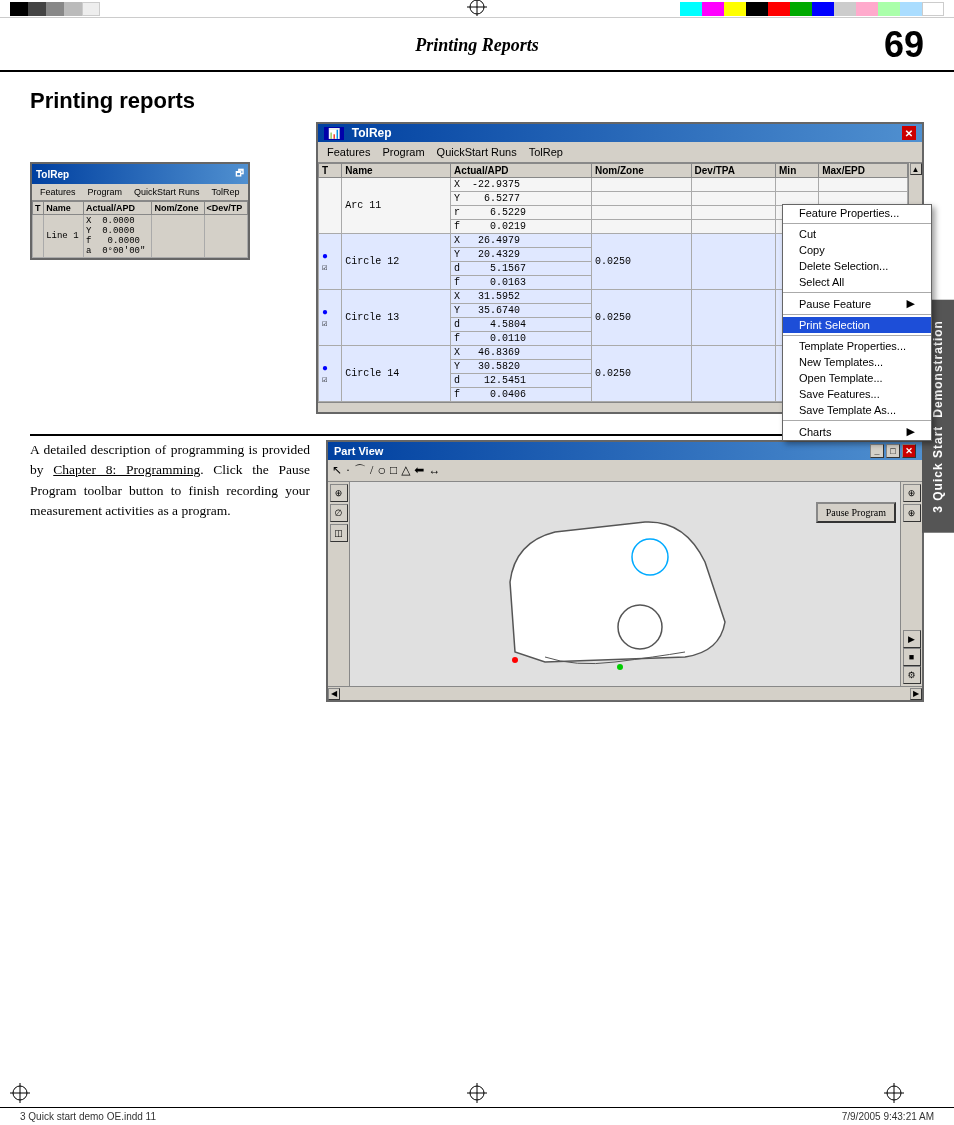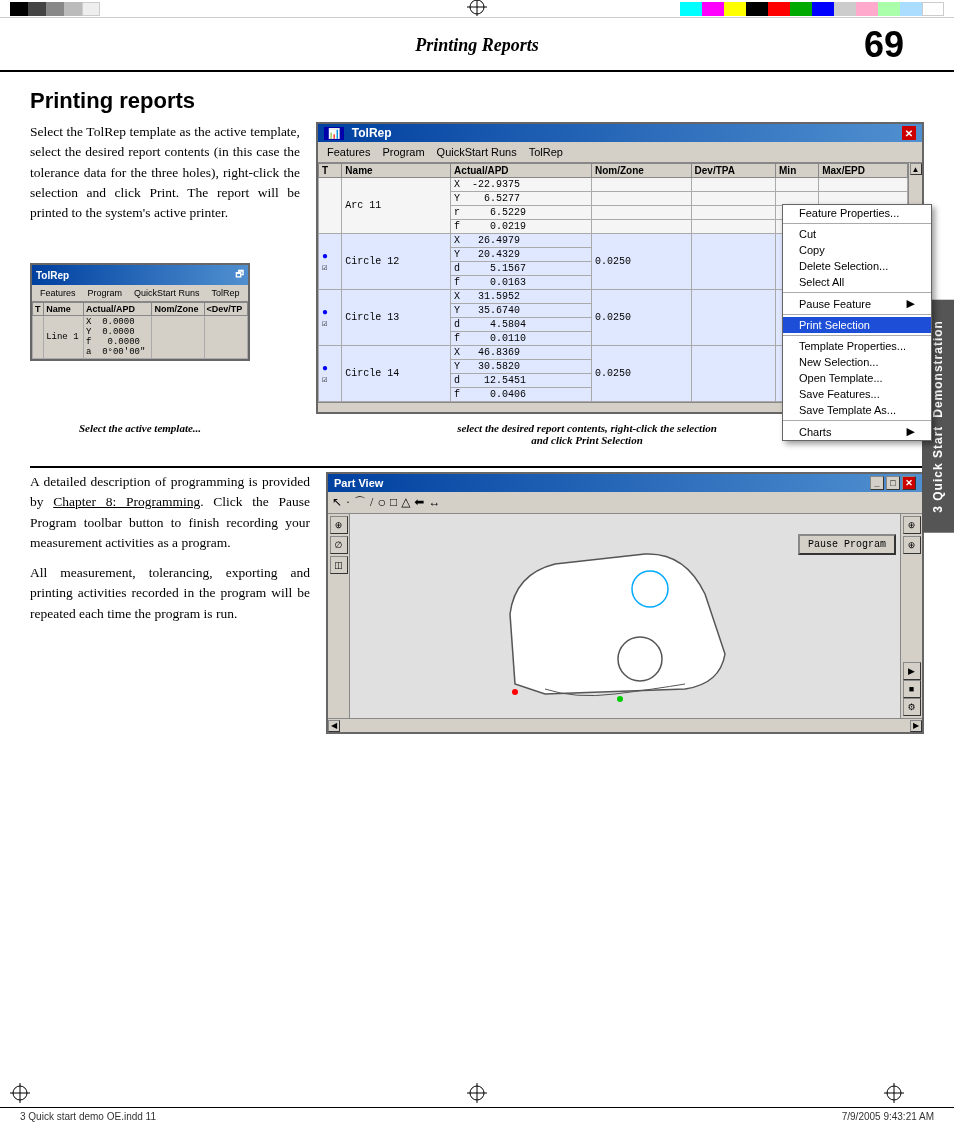--- a/index.html
+++ b/index.html
@@ -66,21 +66,21 @@
       font-weight: bold;
       font-size: 18px;
       text-align: center;
       flex: 1;
     }
     .page-number {
       font-size: 36px;
       font-weight: bold;
       font-family: Arial, sans-serif;
       width: 60px;
-      text-align: left;
+      text-align: right;
     }
 
     
     .side-tab {
       width: 32px;
       display: flex;
       align-items: center;
       justify-content: center;
       background: #555;
       color: #fff;
@@ -381,23 +381,20 @@
   <div class="page-number">69</div>
 </div>
 
 <div style="padding: 0 30px; position:relative;">
 
   <div class="section-title">Printing reports</div>
 
   <div class="two-col">
 
     <div class="left-col">
-      <p class="body-text">
-        Select the TolRep template as the active template, select the desired report contents (in this case the tolerance data for the three holes), right-click the selection and click Print.  The report will be printed to the system's active printer.
-      </p>
 
       <div class="small-screenshot" style="margin-top:40px;">
         <div class="small-win-titlebar">
           <span>TolRep</span>
           <span style="font-size:9px;">🗗</span>
         </div>
         <div class="small-win-menubar">
           <span class="menu-item">Features</span>
           <span class="menu-item">Program</span>
           <span class="menu-item">QuickStart Runs</span>
@@ -585,51 +582,42 @@
           <div class="ctx-item">Select All</div>
           <div class="ctx-separator"></div>
           <div class="ctx-item ctx-item-arrow">
             <span>Pause Feature</span>
             <span>▶</span>
           </div>
           <div class="ctx-separator"></div>
           <div class="ctx-item highlighted">Print Selection</div>
           <div class="ctx-separator"></div>
           <div class="ctx-item">Template Properties...</div>
-          <div class="ctx-item">New Selection...</div>
+          <div class="ctx-item">New Templates...</div>
           <div class="ctx-item">Open Template...</div>
           <div class="ctx-item">Save Features...</div>
           <div class="ctx-item">Save Template As...</div>
           <div class="ctx-separator"></div>
           <div class="ctx-item ctx-item-arrow">
             <span>Charts</span>
             <span>▶</span>
           </div>
         </div>
       </div>
     </div>
   </div>
 
-  <div class="caption-row">
-    <div class="caption-left">Select the active template...</div>
-    <div class="caption-right">
-      select the desired report contents, right-click the selection<br>and click Print Selection
-    </div>
-  </div>
 
   <hr class="section-divider">
 
 
   <div style="display:flex;gap:16px;">
     <div style="width:280px;flex-shrink:0;">
       <p class="body-text">
         A  detailed  description  of  programming is provided by <span class="underline">Chapter 8:  Programming</span>. Click the Pause Program toolbar button to finish recording your measurement activities as a program.
-      </p>
-      <p class="body-text">
-        All  measurement,  tolerancing,  exporting and printing activities recorded in the program will be repeated each time the program is run.
       </p>
     </div>
 
     <div style="flex:1;position:relative;">
       <div class="part-view-win" style="width:100%;float:none;margin-left:0;">
 
         <div class="part-view-titlebar">
           <span>Part View</span>
           <div style="display:flex;gap:2px;">
             <div style="width:14px;height:14px;background:#d4d0c8;border:1px outset #888;display:flex;align-items:center;justify-content:center;font-size:9px;color:#000;">_</div>
@@ -673,21 +661,21 @@
 
               <path d="M 60 175 Q 90 185 130 180 Q 170 175 200 170" fill="none" stroke="#555" stroke-width="1"></path>
             </svg>
           </div>
 
           <div style="width:22px;background:#d4d0c8;border-left:1px solid #888;display:flex;flex-direction:column;align-items:center;padding:2px;gap:2px;">
             <div style="width:18px;height:18px;background:#d4d0c8;border:1px outset #888;display:flex;align-items:center;justify-content:center;font-size:9px;cursor:pointer;">⊕</div>
             <div style="width:18px;height:18px;background:#d4d0c8;border:1px outset #888;display:flex;align-items:center;justify-content:center;font-size:9px;cursor:pointer;">⊕</div>
 
             <div style="position:absolute;right:26px;top:60px;">
-              <div style="background:#d4d0c8;border:2px outset #888;font-size:10px;font-family:Liberation Mono, monospace;padding:3px 8px;white-space:nowrap;cursor:pointer;">Pause Program</div>
+              <div style="background:#d4d0c8;border:2px outset #888;font-size:10px;font-family:Liberation Serif, serif;padding:3px 8px;white-space:nowrap;cursor:pointer;">Pause Program</div>
             </div>
 
             <div style="margin-top:auto;">
               <div style="width:18px;height:18px;background:#d4d0c8;border:1px outset #888;display:flex;align-items:center;justify-content:center;font-size:9px;cursor:pointer;">▶</div>
               <div style="width:18px;height:18px;background:#d4d0c8;border:1px outset #888;display:flex;align-items:center;justify-content:center;font-size:9px;cursor:pointer;">■</div>
               <div style="width:18px;height:18px;background:#d4d0c8;border:1px outset #888;display:flex;align-items:center;justify-content:center;font-size:9px;cursor:pointer;">⚙</div>
             </div>
           </div>
         </div>
 

